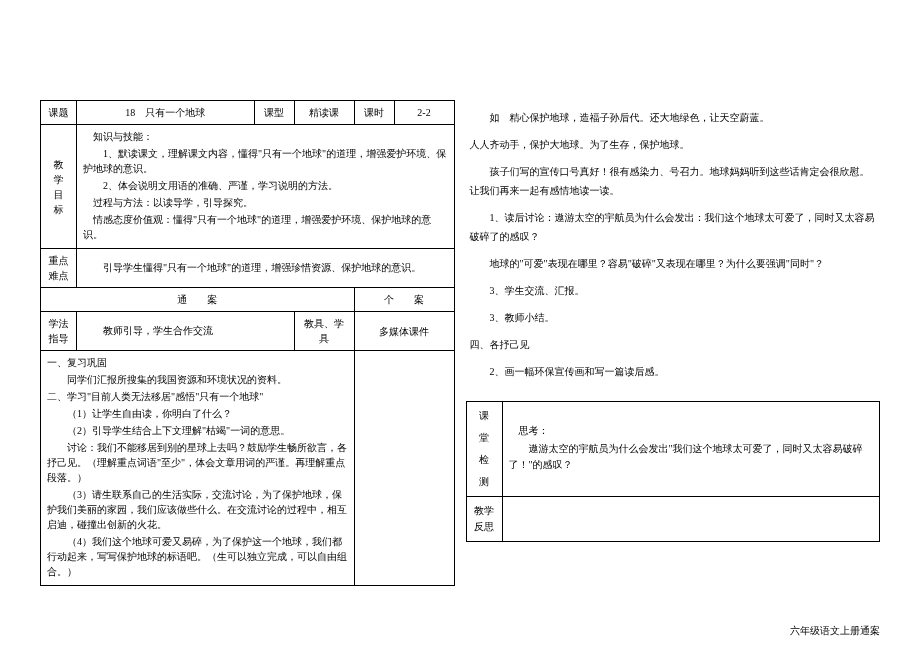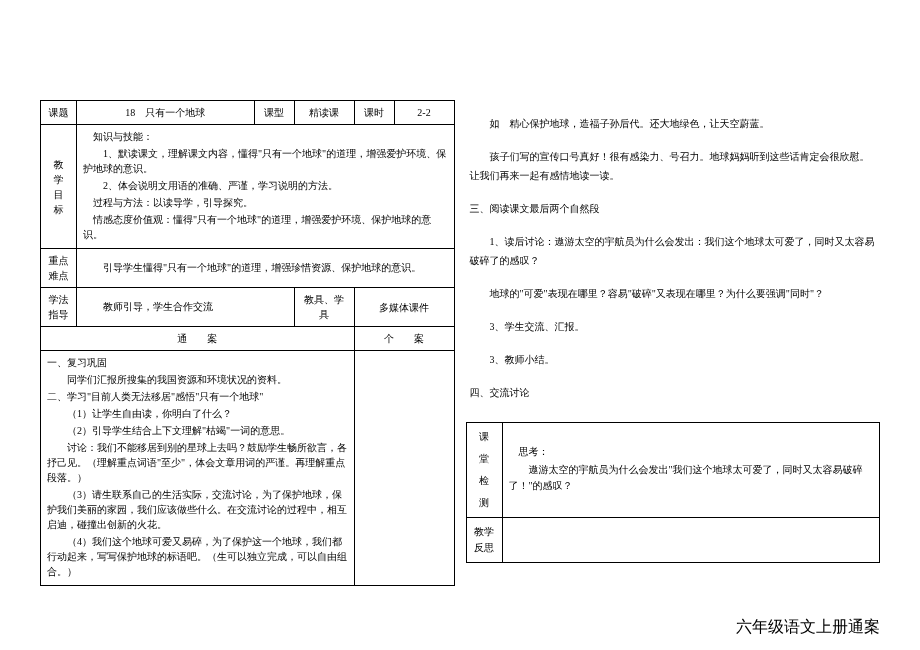--- a/index.html
+++ b/index.html
@@ -46,26 +46,26 @@
   .bold { font-weight: normal; }
   .tong, .ge { text-align: center; padding: 6px; }
   .content-cell { padding: 6px 8px; line-height: 1.7; }
   .content-cell p { margin: 0 0 2px 0; }
   .indent1 { text-indent: 1em; }
   .indent2 { text-indent: 2em; }
   .right-text {
     line-height: 1.9;
     padding: 0 4px 8px 4px;
   }
-  .right-text p { margin: 14px 0 2px 0; }
+  .right-text p { margin: 8px 0 2px 0; }
   .footer {
     position: absolute;
     right: 40px;
     bottom: 12px;
-    font-size: 16px;
+    font-size: 10px;
   }
   table.check {
     width: 100%;
     border-collapse: collapse;
     border: 1px solid #000;
     table-layout: fixed;
     margin-top: 10px;
   }
   table.check td { border: 1px solid #000; padding: 6px; vertical-align: middle; line-height: 1.6; }
 </style>
@@ -107,34 +107,34 @@
         <td class="vcol">
           <span>重点</span>
               <span>难点</span>
         </td>
         <td colspan="6" class="content-cell">
           <p class="indent2">引导学生懂得"只有一个地球"的道理，增强珍惜资源、保护地球的意识。</p>
         </td>
       </tr>
 
       <tr>
+        <td colspan="5" class="tong">通　　案</td>
+        <td colspan="2" class="ge">个　　案</td>
+      </tr>
+
+      <tr>
         <td class="vcol">
           <span>学法</span>
               <span>指导</span>
         </td>
         <td colspan="3" class="content-cell">
           <p class="indent2">教师引导，学生合作交流</p>
         </td>
         <td class="center bold">教具、学具</td>
         <td class="center" colspan="2">多媒体课件</td>
-      </tr>
-
-      <tr>
-        <td colspan="5" class="tong">通　　案</td>
-        <td colspan="2" class="ge">个　　案</td>
       </tr>
 
       <tr>
         <td colspan="5" class="content-cell">
           <p class="bold">一、复习巩固</p>
           <p class="indent2">同学们汇报所搜集的我国资源和环境状况的资料。</p>
           <p class="bold">二、学习"目前人类无法移居"感悟"只有一个地球"</p>
           <p class="indent2">（1）让学生自由读，你明白了什么？</p>
           <p class="indent2">（2）引导学生结合上下文理解"枯竭"一词的意思。</p>
           <p class="indent2">讨论：我们不能移居到别的星球上去吗？鼓励学生畅所欲言，各抒己见。（理解重点词语"至少"，体会文章用词的严谨。再理解重点段落。）</p>
@@ -143,27 +143,28 @@
         </td>
         <td colspan="2"></td>
       </tr>
     </tbody>
       </table>
   </div>
 
   <div class="col">
     <div class="right-text">
       <p class="indent2">如　精心保护地球，造福子孙后代。还大地绿色，让天空蔚蓝。</p>
+      <p>人人齐动手，保护大地球。为了生存，保护地球。</p>
       <p class="indent2">孩子们写的宣传口号真好！很有感染力、号召力。地球妈妈听到这些话肯定会很欣慰。让我们再来一起有感情地读一读。</p>
-      <p class="bold">三、阅读课文最后两个自然段</p>
       <p class="indent2">1、读后讨论：遨游太空的宇航员为什么会发出：我们这个地球太可爱了，同时又太容易破碎了的感叹？</p>
       <p class="indent2">地球的"可爱"表现在哪里？容易"破碎"又表现在哪里？为什么要强调"同时"？</p>
       <p class="indent2">3、学生交流、汇报。</p>
       <p class="indent2">3、教师小结。</p>
-      <p class="bold">四、交流讨论</p>
+      <p class="bold">四、各抒己见</p>
+      <p class="indent2">2、画一幅环保宣传画和写一篇读后感。</p>
     </div>
 
     <table class="check">
       <tbody>
           <tr>
         <td class="vcol" style="width:36px">
           <span>课</span>
               <span style="height:6px"></span>
           <span>堂</span>
               <span style="height:6px"></span>

